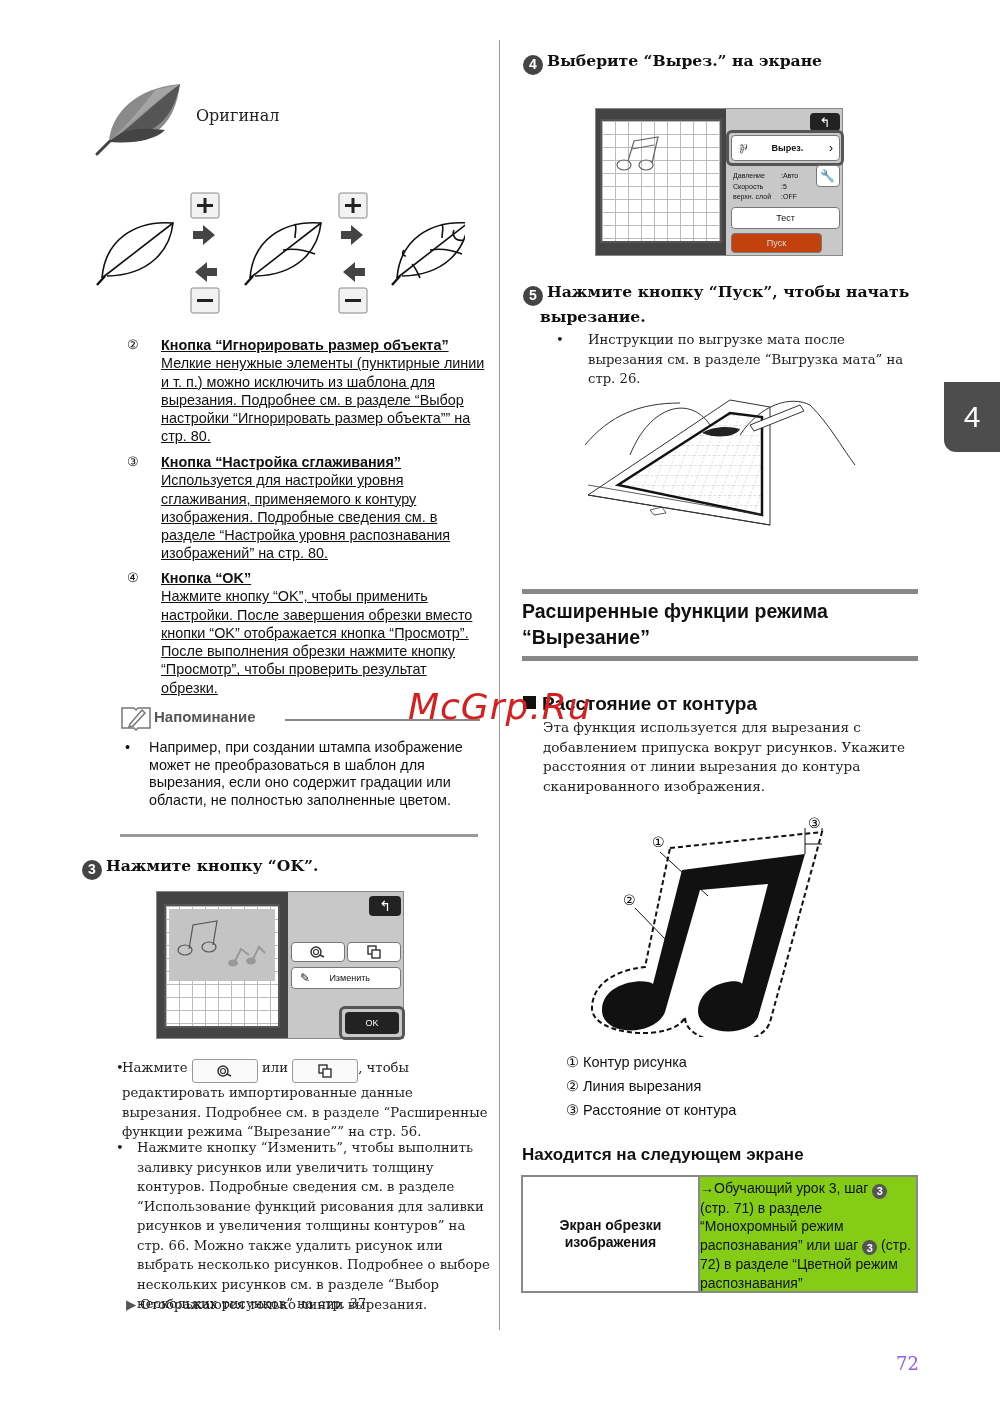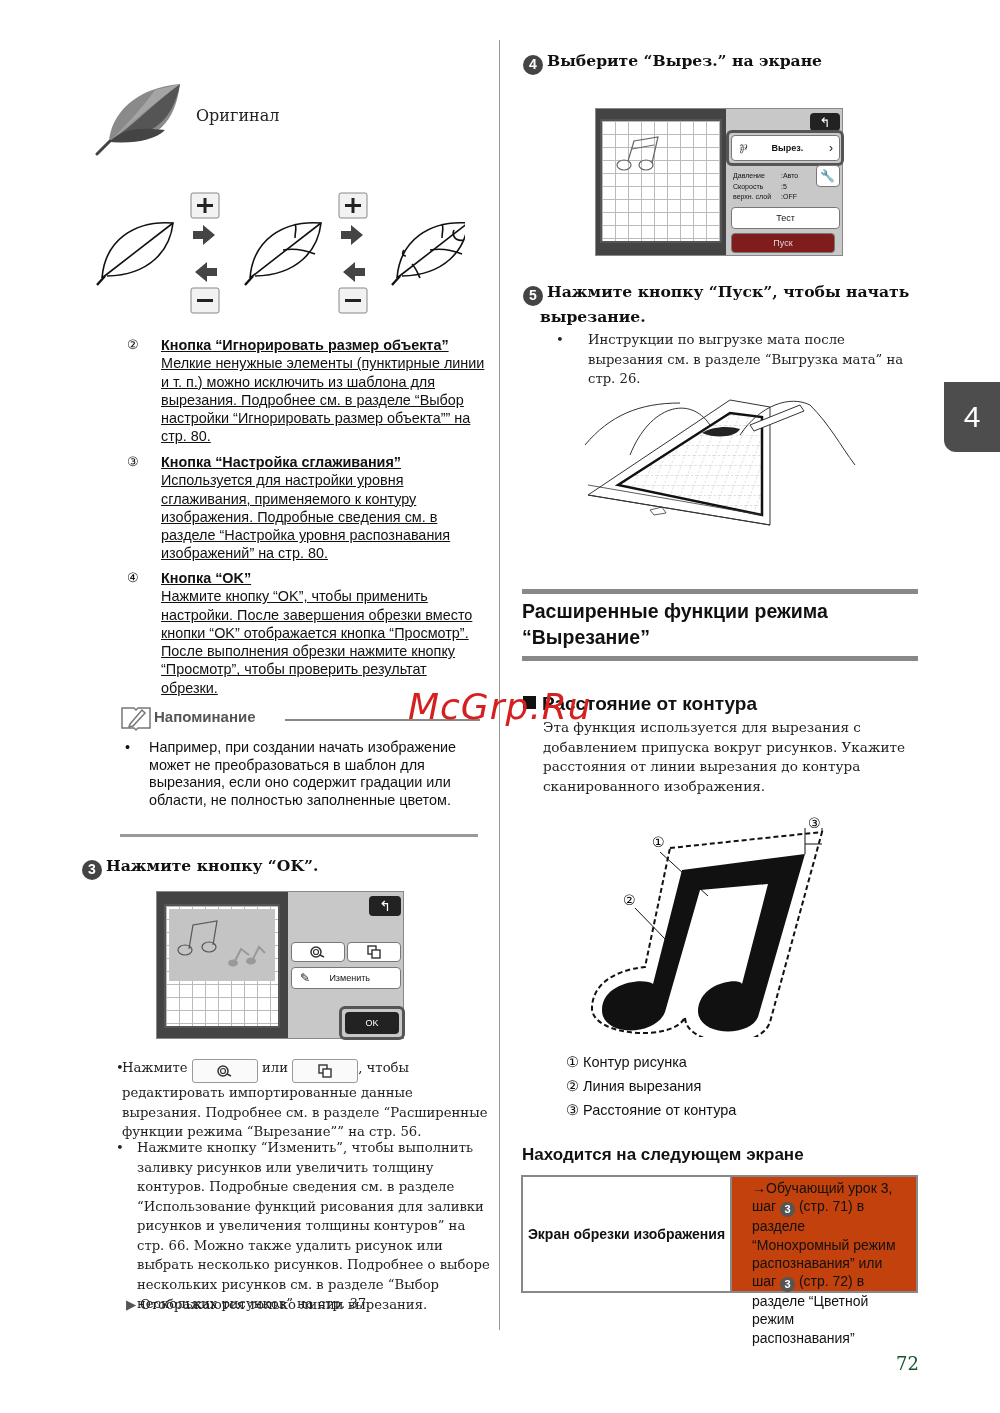--- a/index.html
+++ b/index.html
@@ -42,26 +42,26 @@
   .hl { border: 3px solid #555; border-radius: 6px; }
 
   
   .section-bar { left: 522px; width: 396px; height: 5px; background: #888; }
   .section-title { left: 522px; top: 598px; width: 396px; font-size: 19.5px; font-weight: bold; line-height: 26px; }
   .sub-title { left: 523px; top: 693px; font-size: 19px; font-weight: bold; }
   .sub-square { display: inline-block; width: 13px; height: 13px; background: #111; margin-right: 6px; vertical-align: 1px; }
   .legend { left: 566px; font-size: 14.5px; line-height: 24px; }
   .found-title { left: 522px; top: 1145px; font-size: 17px; font-weight: bold; }
   .found-table { left: 521px; top: 1175px; width: 397px; height: 118px; border: 2px solid #888; display: flex; }
-  .found-table .c1 { width: 209px; border-right: 2px solid #888; display: flex; align-items: center; justify-content: center; text-align: center; font-weight: bold; font-size: 14px; line-height: 17px; background: #fff; }
-  .found-table .c2 { flex: 1; background: #c2410c; font-size: 14px; line-height: 18.4px; padding: 2px 20px; }
+  .found-table .c1 { width: 177px; border-right: 2px solid #888; display: flex; align-items: center; justify-content: center; text-align: center; font-weight: bold; font-size: 14px; line-height: 17px; background: #fff; }
+  .found-table .c2 { flex: 1; background: #84cc16; font-size: 14px; line-height: 18.4px; padding: 2px 0; }
   .mini-num { display: inline-flex; width: 15px; height: 15px; border-radius: 50%; background: #555; color: #fff; font-size: 11px; font-weight: bold; align-items: center; justify-content: center; vertical-align: -2px; }
 
   .chapter-tab { left: 944px; top: 382px; width: 56px; height: 70px; background: #4d4d4d; border-bottom-left-radius: 12px; color: #fff; font-size: 30px; display: flex; align-items: center; justify-content: center; }
-  .page-num { left: 896px; top: 1353px; font-size: 18px; color: #14532d; }
+  .page-num { left: 896px; top: 1353px; font-size: 18px; color: #8b5cf6; }
   .watermark { left: 408px; top: 686px; font-size: 36px; color: #d62020; font-style: italic; font-family: "DejaVu Sans", sans-serif; letter-spacing: 1px; }
 </style>
 </head>
 <body>
 
 <div class="abs col-divider"></div>
 
 <svg class="abs" style="left:95px;top:84px" width="90" height="74" viewBox="0 0 90 74">
   <path d="M2,70 L14,58 C16,30 40,4 85,0 C80,40 60,60 14,58 Z" fill="#8a8a8a"></path>
   <path d="M14,58 C30,44 55,22 85,0 C78,34 62,52 14,58 Z" fill="#555"></path>
@@ -137,21 +137,21 @@
 <div class="abs note-head">
   <svg style="position:absolute;left:0;top:0" width="32" height="28" viewBox="0 0 32 28">
     <path d="M2,4 H14 L16,6 L18,4 H30 V24 H18 L16,26 L14,24 H2 Z" fill="none" stroke="#777" stroke-width="1.5"></path>
     <path d="M10,20 L22,6 L25,9 L13,22 L9,23 Z" fill="none" stroke="#777" stroke-width="1.5"></path>
   </svg>
   <span class="label">Напоминание</span>
   <div class="line"></div>
 </div>
 <div class="abs note-bullet">
   <span class="bullet-dot">•</span>
-  <div class="bullet-text">Например, при создании начать изображение может не преобразоваться в шаблон для вырезания, если оно содержит градации или области, не полностью заполненные цветом.</div>
+  <div class="bullet-text">Например, при создании штампа изображение может не преобразоваться в шаблон для вырезания, если оно содержит градации или области, не полностью заполненные цветом.</div>
 </div>
 <div class="abs note-end"></div>
 
 <div class="abs step-head serif" style="left:82px;top:855px">
   <span class="step-num">3</span><span>Нажмите кнопку “OK”.</span>
 </div>
 
 <div class="abs screen" style="left:156px;top:891px;width:248px;height:148px">
   <div class="abs mat-bg" style="left:0;top:0;width:131px;height:146px">
     <div class="abs mat grid" style="left:7px;top:12px;width:116px;height:124px">
@@ -256,21 +256,21 @@
       </div>
     <div style="display:flex">
         <span style="width:48px">верхн. слой</span>
         <span>:OFF</span>
       </div>
   </div>
   <div class="abs btn" style="left:220px;top:56px;width:24px;height:22px;font-size:12px">
     <span>🔧</span>
   </div>
   <div class="abs btn" style="left:135px;top:98px;width:109px;height:22px">Тест</div>
-  <div class="abs btn" style="left:135px;top:124px;width:104px;height:20px;background:#7f1d1d;color:#ddd;border-color:#777">Пуск</div>
+  <div class="abs btn" style="left:135px;top:124px;width:91px;height:20px;background:#c2410c;color:#ddd;border-color:#777">Пуск</div>
 </div>
 
 <div class="abs step-head serif" style="left:523px;top:281px;width:390px">
   <span class="step-num">5</span><span>Нажмите кнопку “Пуск”, чтобы начать</span>
   <div style="margin-left:17px">вырезание.</div>
 </div>
 <div class="abs bul serif" style="left:556px;top:330px;width:360px">
   <span class="dot">•</span>
   <div class="txt" style="margin-left:32px">Инструкции по выгрузке мата после вырезания см. в разделе “Выгрузка мата” на стр. 26.</div>
 </div>

